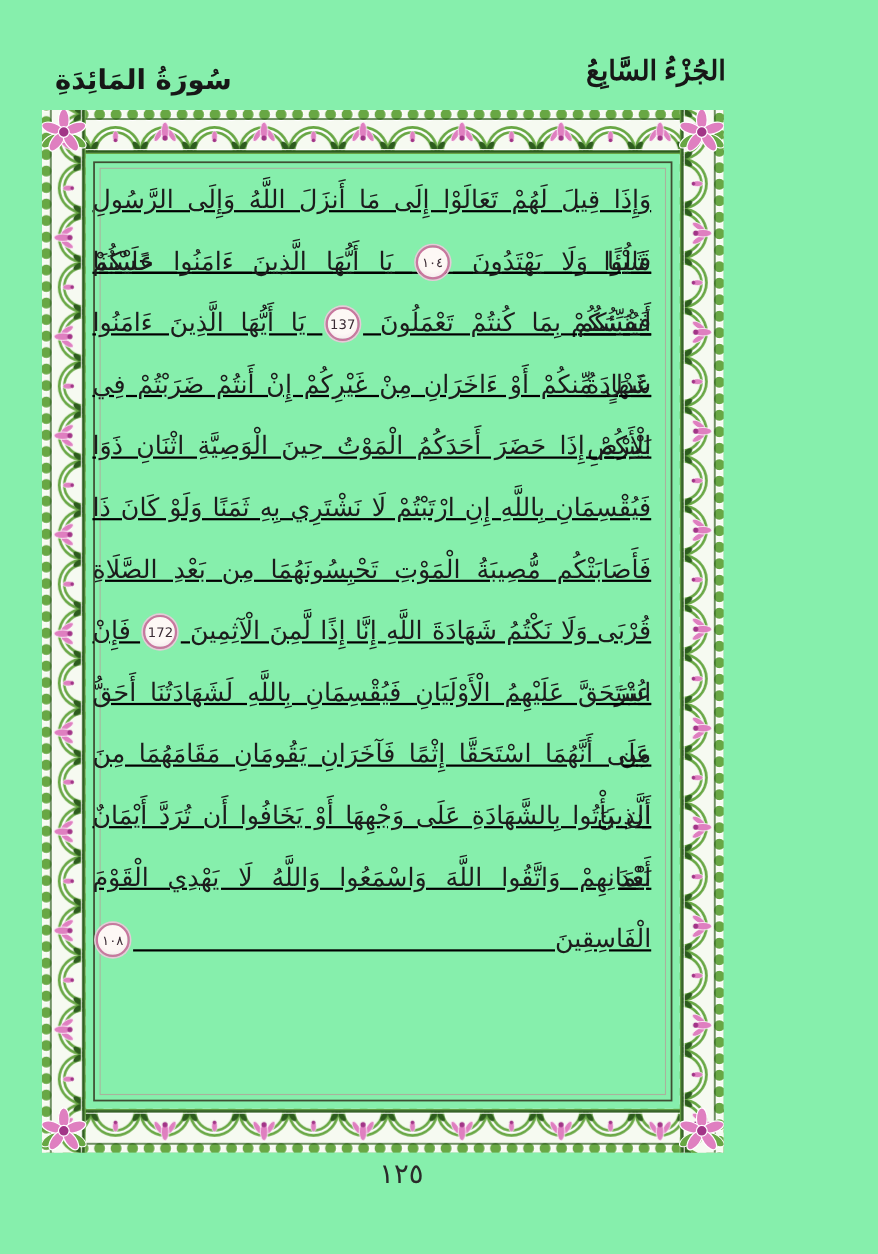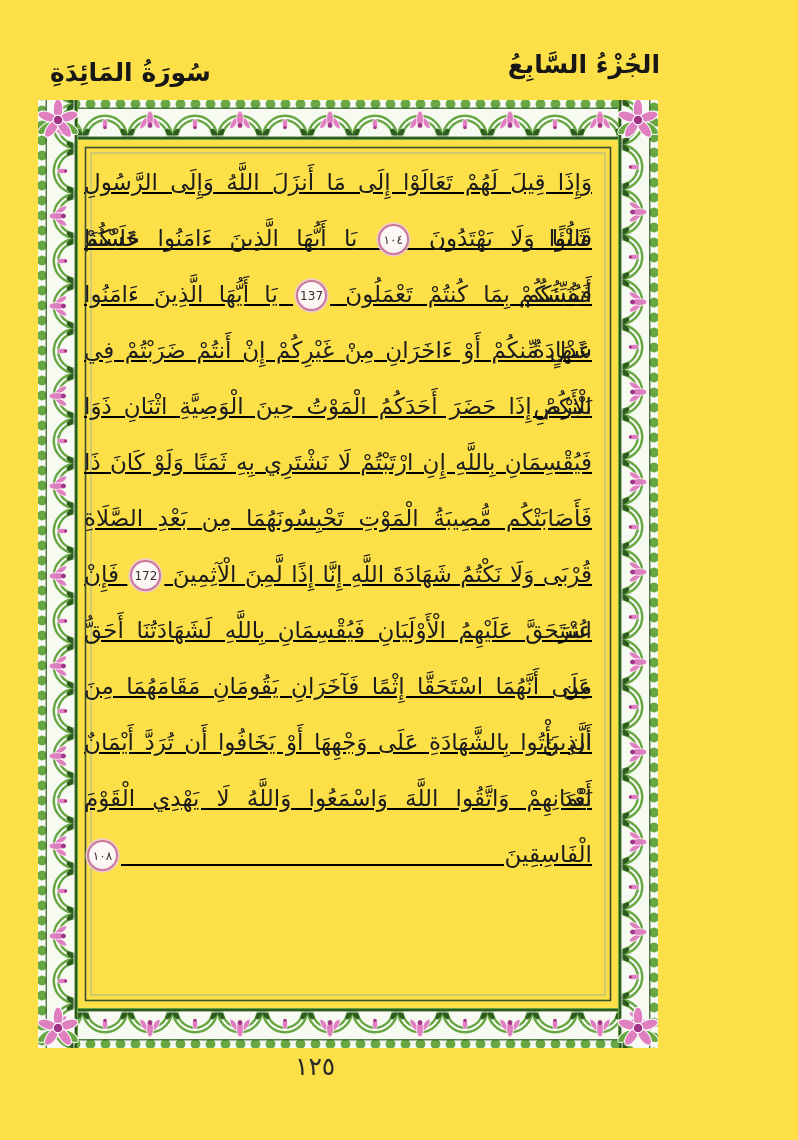--- a/index.html
+++ b/index.html
@@ -10,33 +10,33 @@
     --flower-pink-dark:#a23487;
     --frame-line:#3f4f33;
     --frame-line-light:#a9b29d;
     --text-color:#1c1c1c;
     --aya-ring:#c9779f;
   }
   html,body{margin:0;padding:0;background:#ffffff;}
   .sheet{
     position:relative;
     width:798px;height:1140px;
-    background:#fde047;
+    background:#86efac;
     overflow:hidden;
     font-family:"DejaVu Sans",sans-serif;
   }
   .hdr{
     position:absolute;
     font-size:25px;
     font-weight:700;
     color:#171717;
     white-space:nowrap;
   }
   .hdr.surah{left:50px;top:58px;}
-  .hdr.juz{right:138px;top:50px;}
+  .hdr.juz{right:138px;top:50px;font-family:Liberation Serif, serif;}
   .frame-svg{position:absolute;left:38px;top:100px;}
   .text-block{
     position:absolute;
     left:84px;top:154px;width:508px;height:842px;
     direction:rtl;
     text-decoration:underline;
   }
   .qline{
     direction:rtl;
     height:56px;
@@ -60,21 +60,21 @@
     box-shadow:0 0 0 1.5px #e7c9d8;
     font-size:12px;
     line-height:1;
     color:#3a2b34;
     vertical-align:middle;
     margin:0 3px;
   }
   .page-num{
     position:absolute;
     left:295px;top:1052px;width:90px;
-    text-align:left;
+    text-align:right;
     font-size:25px;
     color:#2a2a2a;
   }
 </style>
 </head>
 <body>
 
 <div class="sheet">
 
   <div class="hdr surah">سُورَةُ المَائِدَةِ</div>

